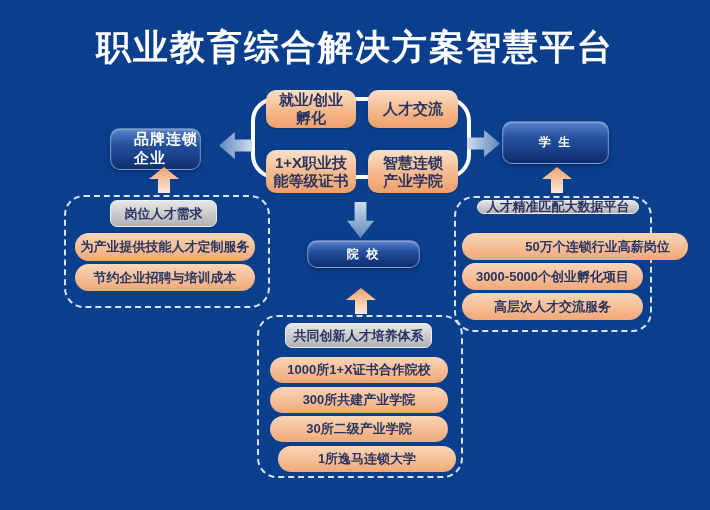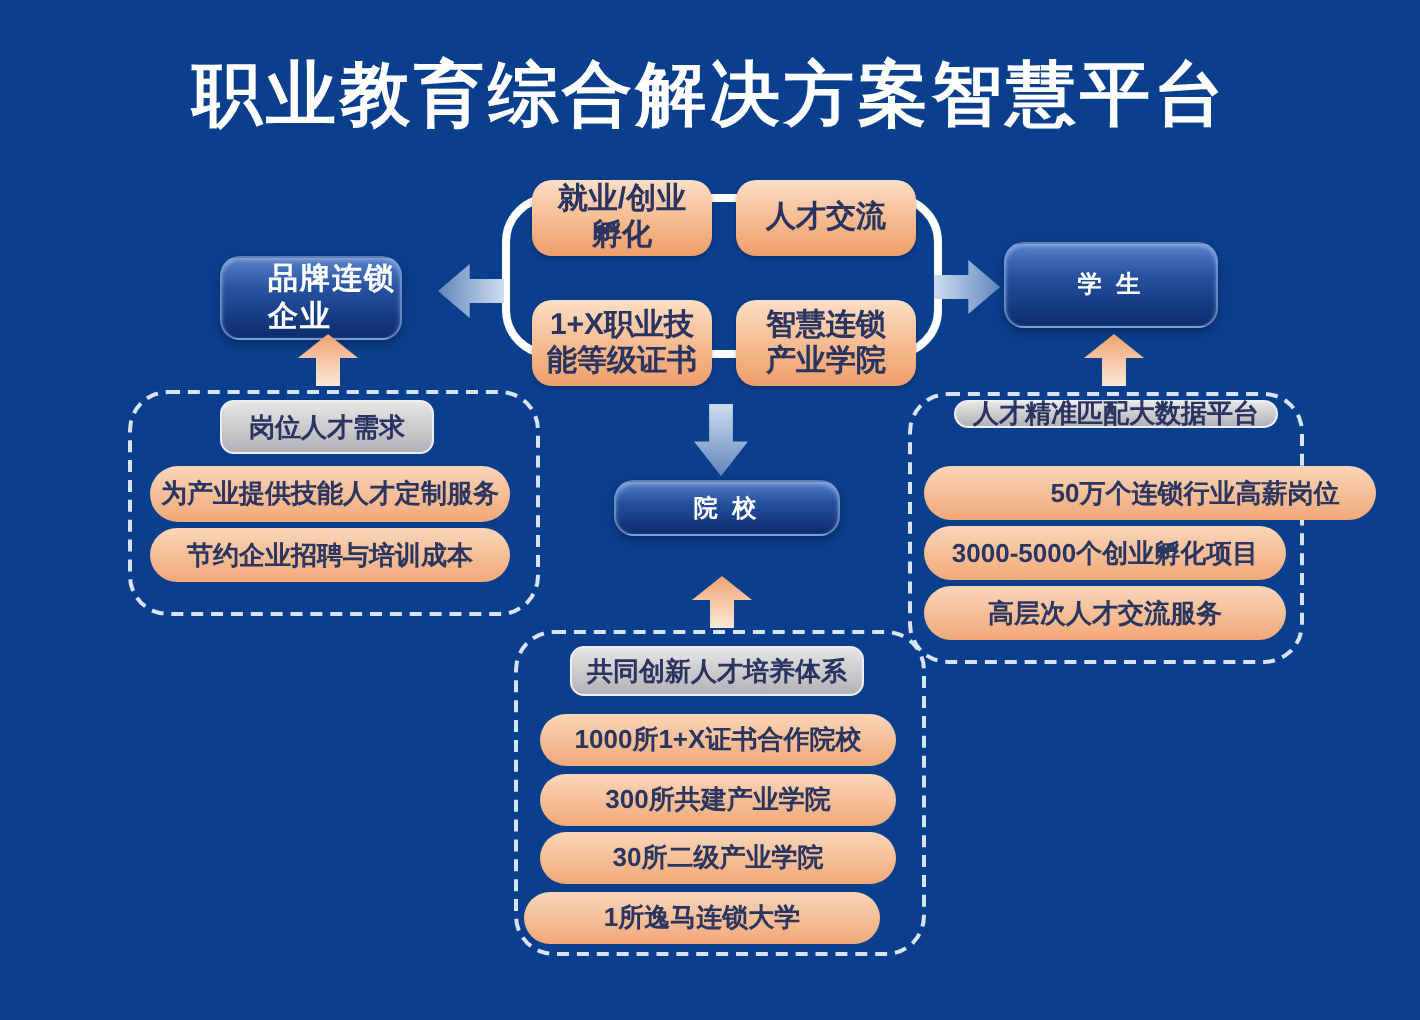--- a/index.html
+++ b/index.html
@@ -106,21 +106,21 @@
     white-space:nowrap;
   }
   .row-l1 { left:75px;  top:233px; width:180px; height:28px; }
   .row-l2 { left:75px;  top:264px; width:180px; height:27px; }
   .row-r1 { left:462px; top:233px; width:181px; height:27px;padding-left:45px; }
   .row-r2 { left:462px; top:263px; width:181px; height:27px; }
   .row-r3 { left:462px; top:293px; width:181px; height:27px;font-family:Liberation Mono, monospace; }
   .row-b1 { left:270px; top:357px; width:178px; height:26px; }
   .row-b2 { left:270px; top:387px; width:178px; height:26px; }
   .row-b3 { left:270px; top:416px; width:178px; height:26px; }
-  .row-b4 { left:262px; top:446px; width:178px; height:26px; }
+  .row-b4 { left:278px; top:446px; width:178px; height:26px; }
 </style>
 </head>
 <body>
 
 <div class="stage">
 
   <div class="title">职业教育综合解决方案智慧平台</div>
 
   <div class="hub-loop"></div>
   <div class="hub-box hub-a">就业/创业

